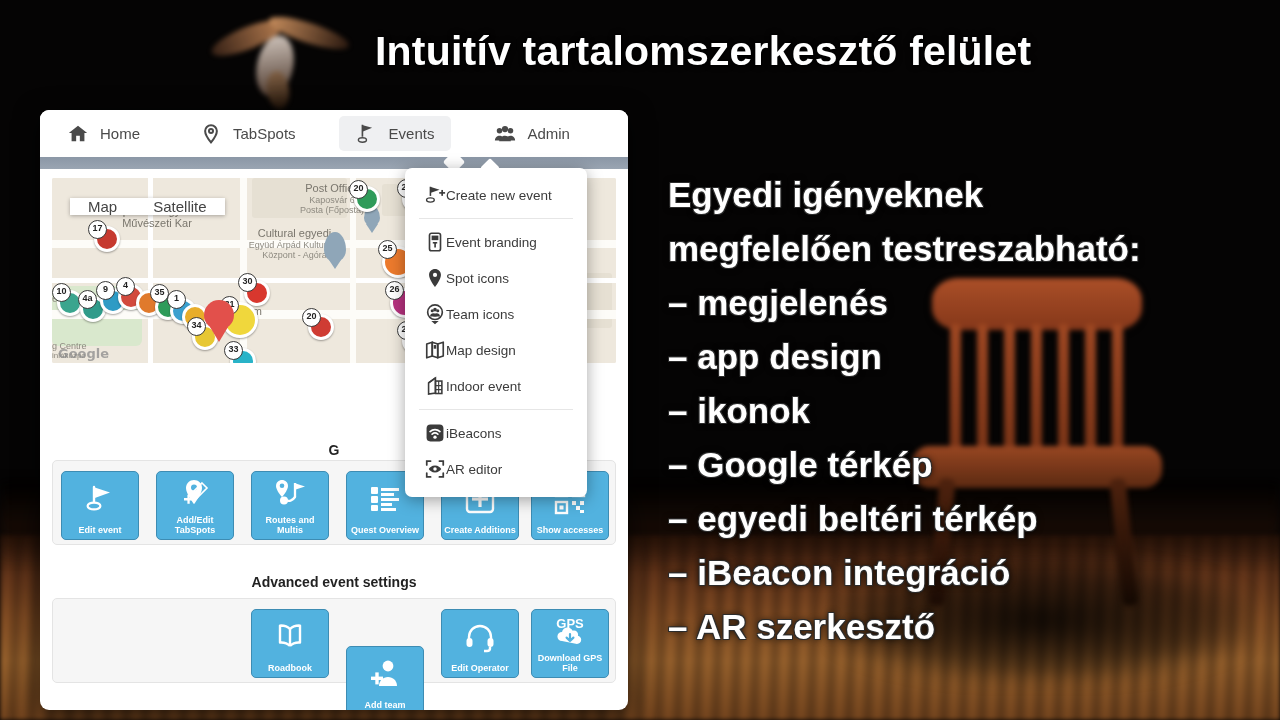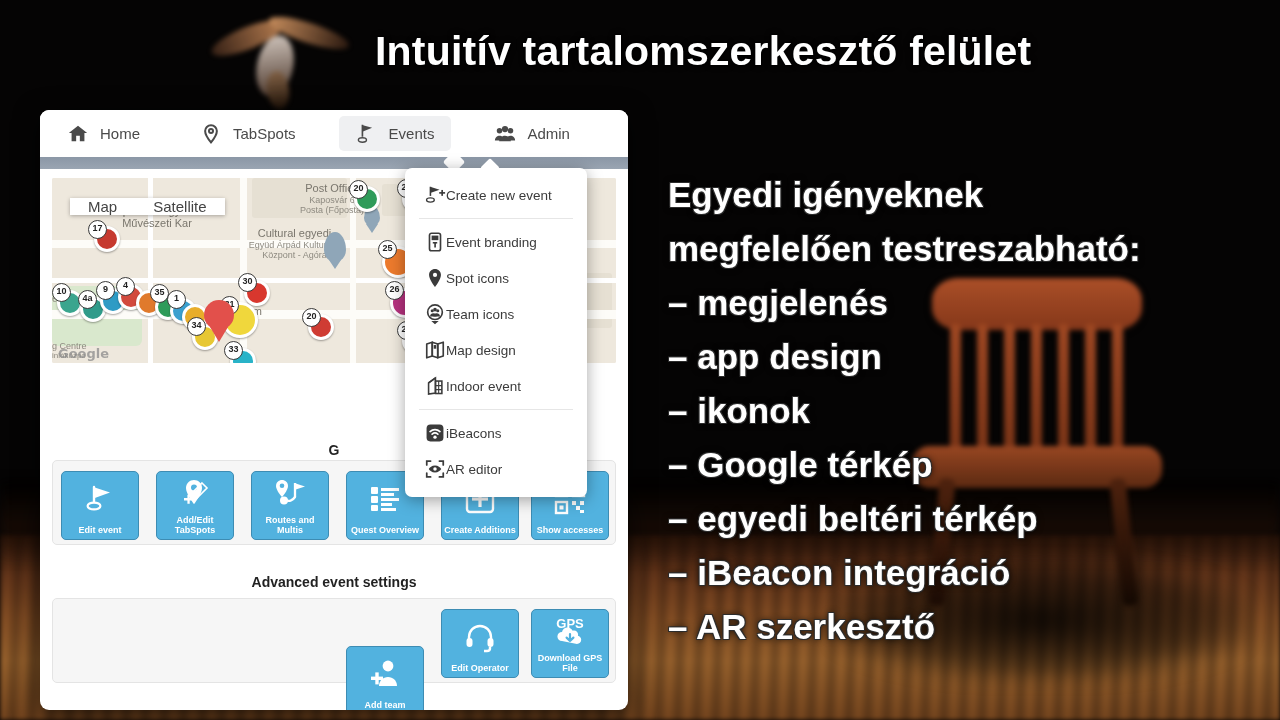--- a/index.html
+++ b/index.html
@@ -409,20 +409,30 @@
             <rect x="27" y="28" width="4" height="3"></rect>
           </svg>
       </span>
       <span class="tlab">Show accesses</span>
     </div>
   </div>
 
   <div class="sec-title" id="adv-title">Advanced event settings</div>
 
   <div class="btnrow" id="row2">
+    <div class="tile" style="left:198px;">
+      <span class="tico">
+        <svg viewBox="0 0 34 34" fill="none" stroke="#fff" stroke-width="2.4" stroke-linejoin="round">
+          <path d="M17 9c-2.5-2.6-6-3.6-10-3.4v17c4-.3 7.5.8 10 3.4"></path>
+          <path d="M17 9c2.5-2.6 6-3.6 10-3.4v17c-4-.3-7.5.8-10 3.4"></path>
+            <path d="M17 9v17"></path>
+          </svg>
+      </span>
+      <span class="tlab">Roadbook</span>
+    </div>
     <div class="tile" style="left:293px;margin-top:37px;">
       <span class="tico">
         <svg viewBox="0 0 34 34" fill="#fff">
             <circle cx="20" cy="9" r="5.4"></circle>
             <path d="M11 29c0-5.2 4-9 9-9s9 3.8 9 9z"></path>
           <rect x="3" y="19.6" width="12" height="3.4"></rect>
             <rect x="7.3" y="15.4" width="3.4" height="12"></rect>
           </svg>
       </span>
       <span class="tlab">Add team</span>

